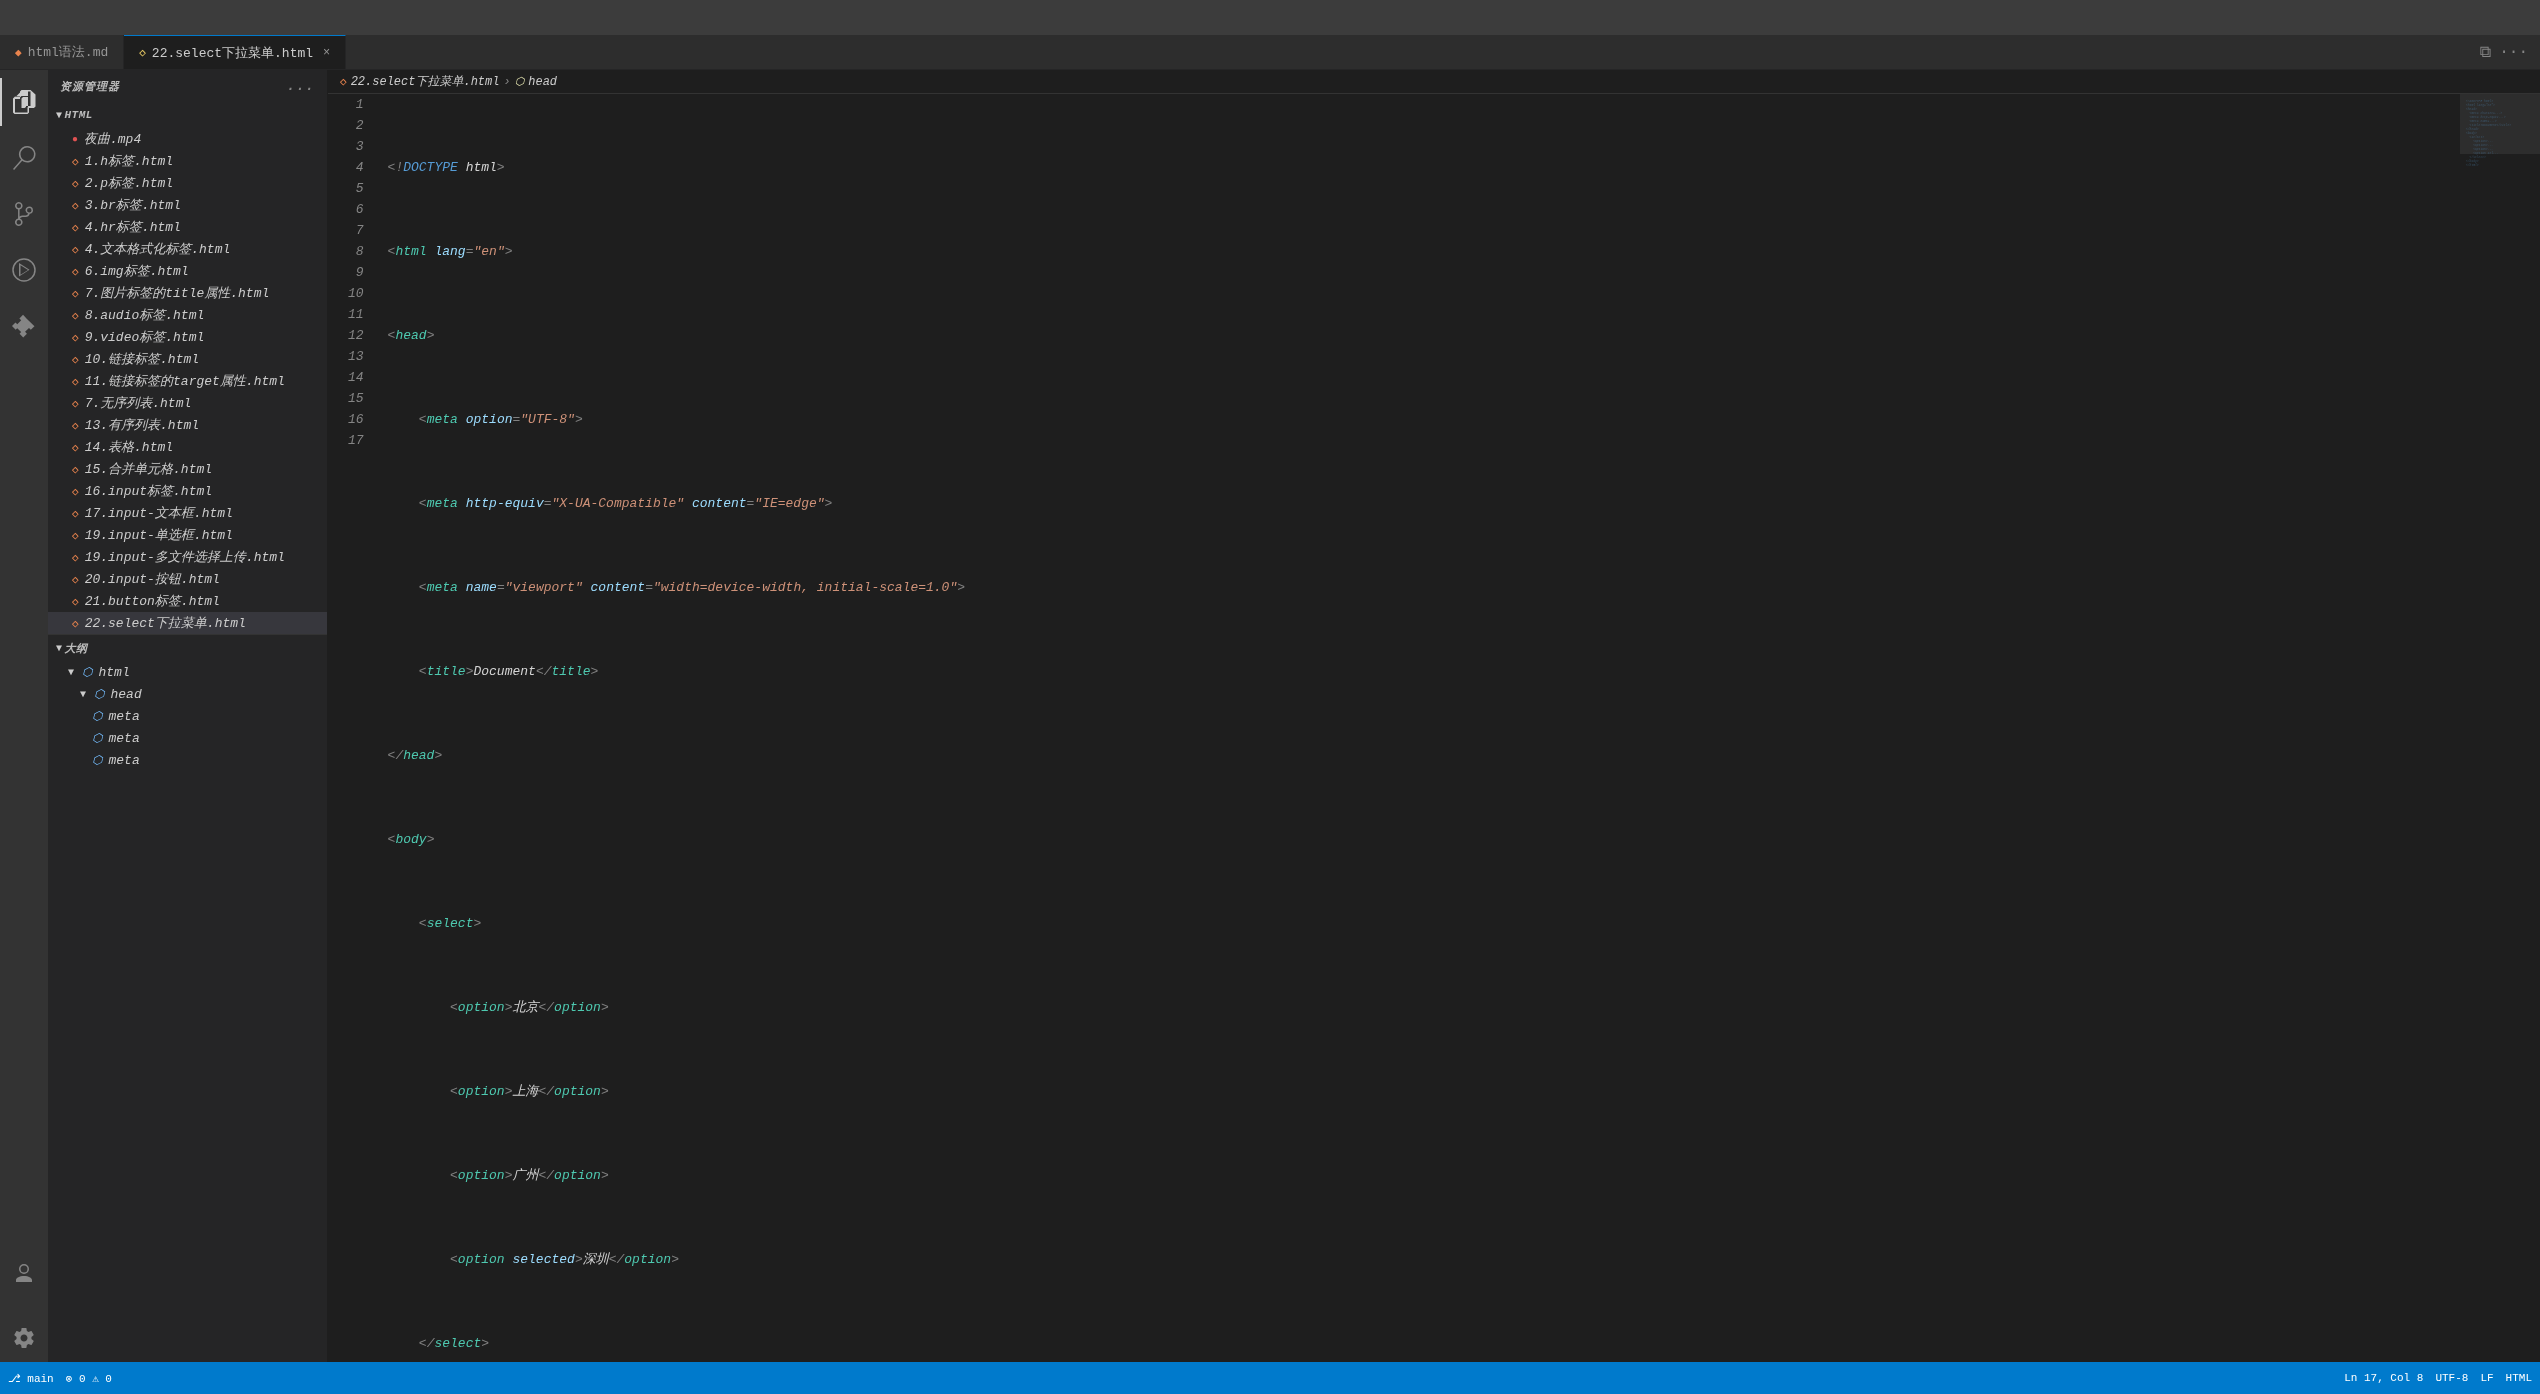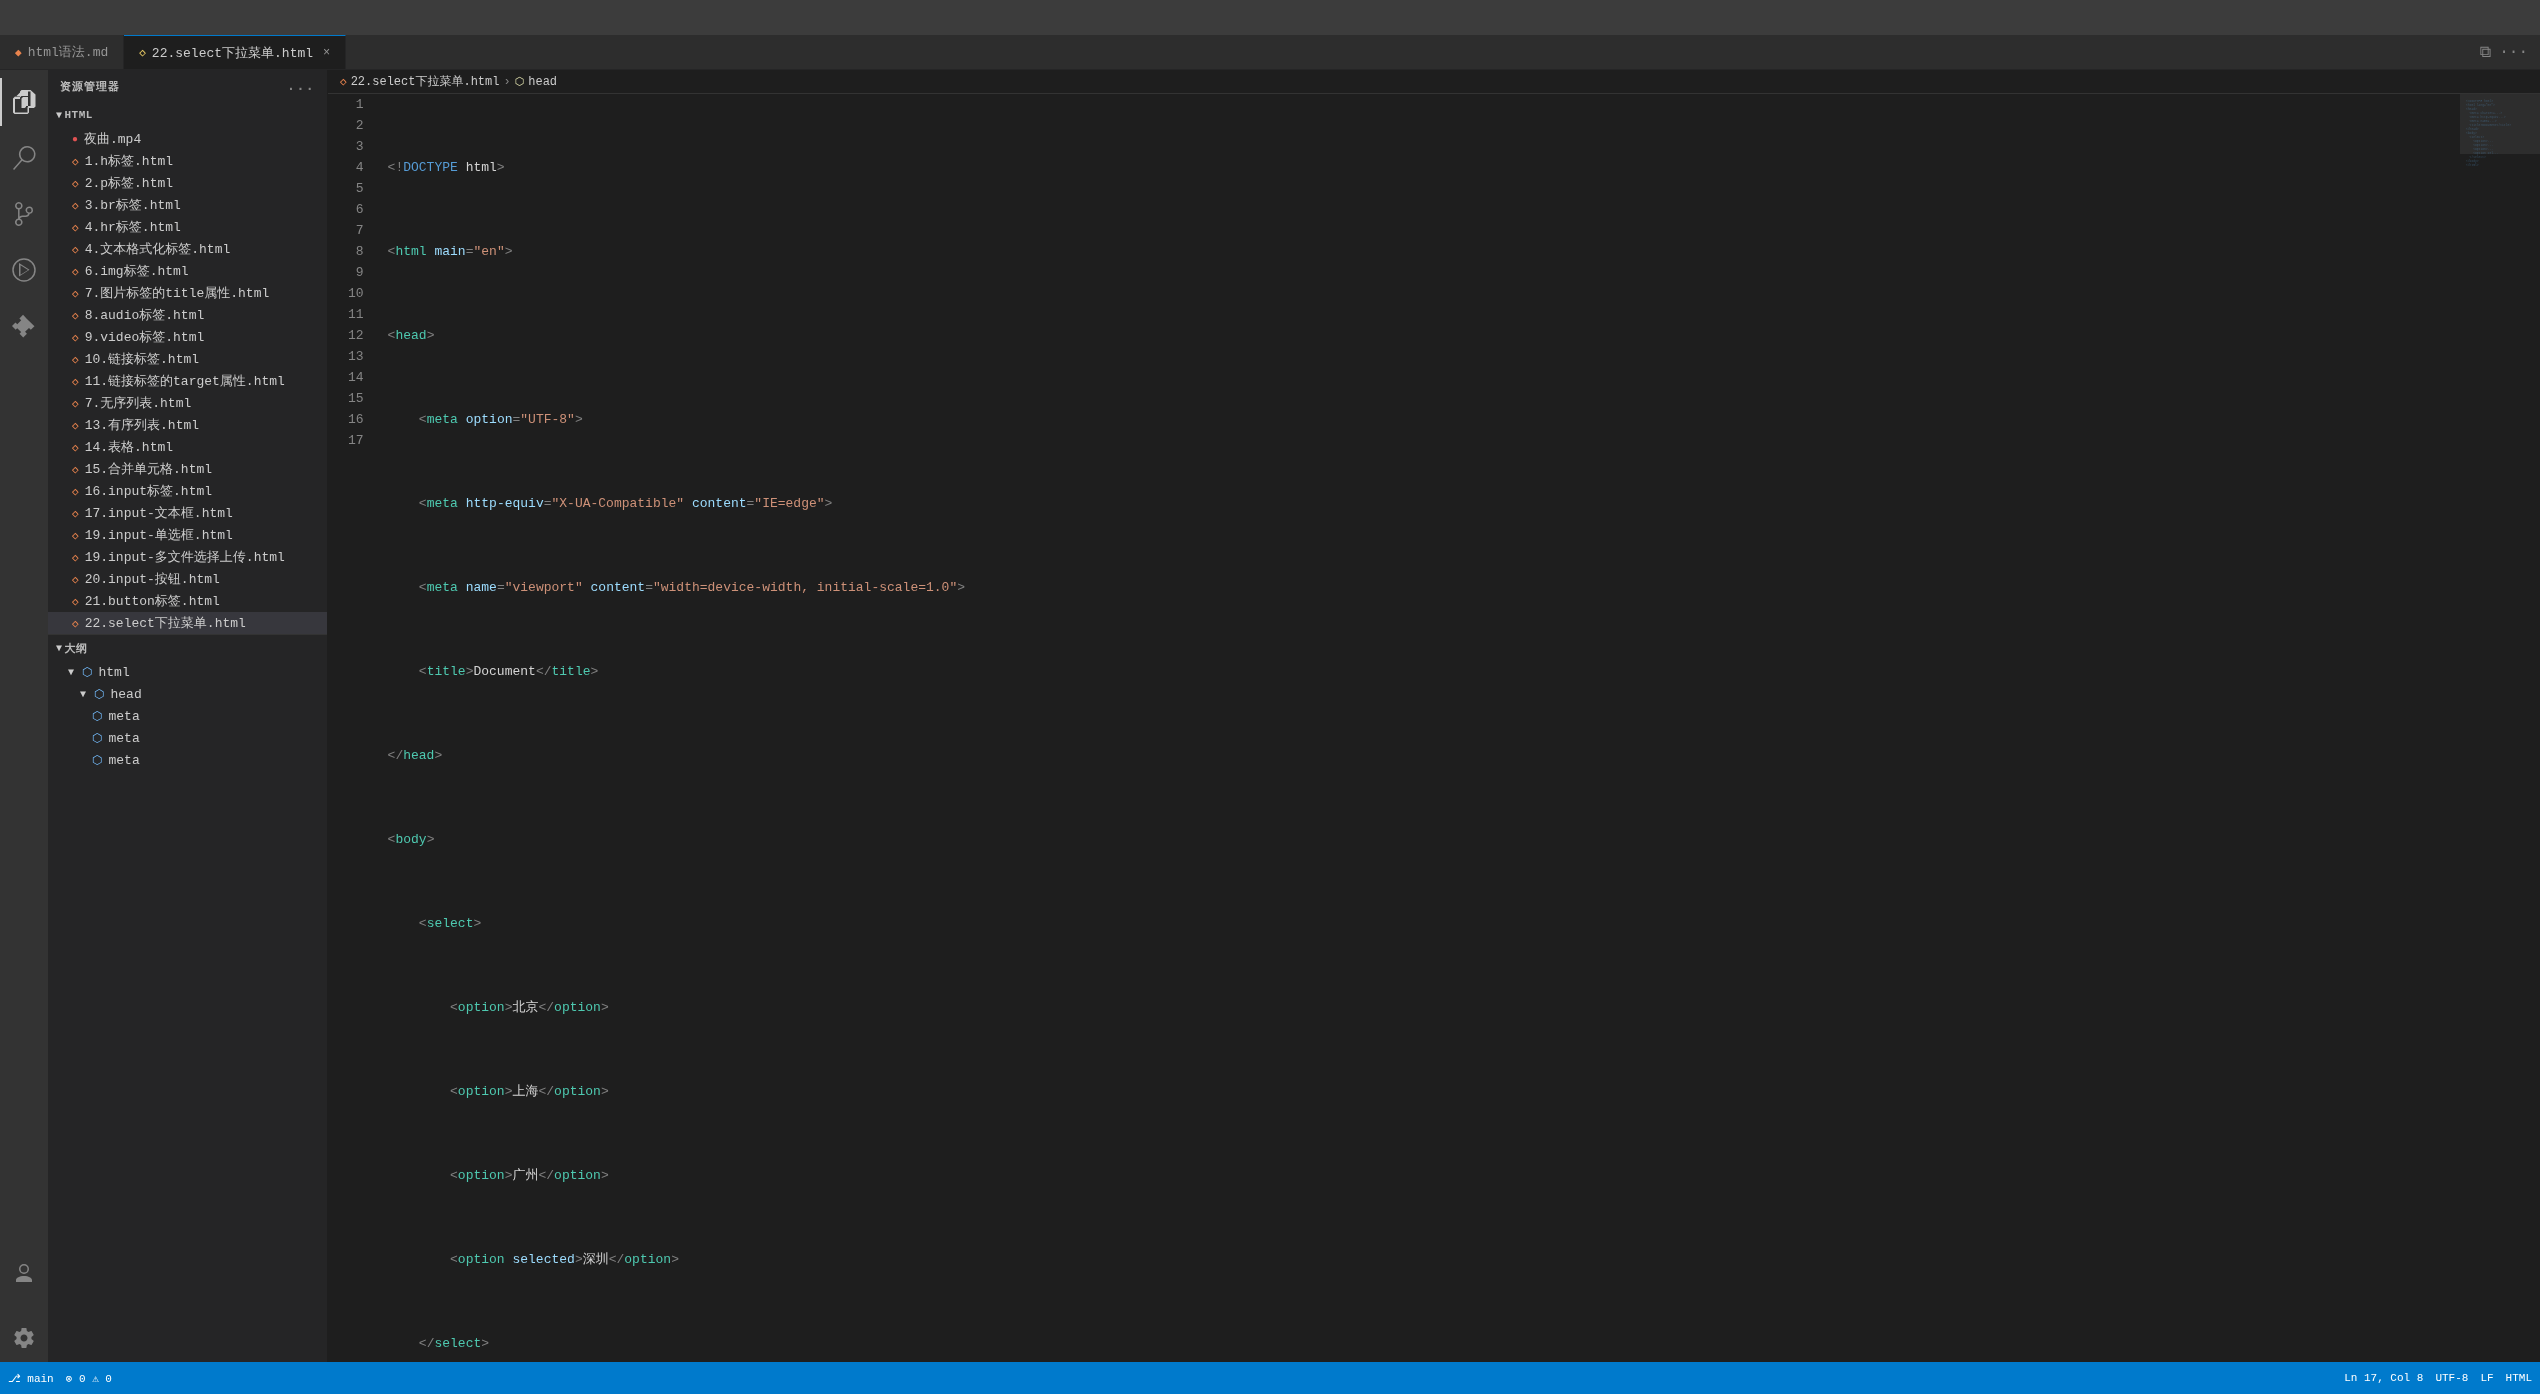--- a/index.html
+++ b/index.html
@@ -59,20 +59,21 @@
       color: #969696;
       cursor: pointer;
       margin-left: 4px;
     }
 
     
     .main-layout {
       display: flex;
       flex: 1;
       overflow: hidden;
+      font-style: italic;
     }
 
     
     .activity-bar {
       width: 48px;
       background: #333333;
       display: flex;
       flex-direction: column;
       align-items: center;
       padding-top: 8px;
@@ -539,21 +540,21 @@
         <div class="line-number">17</div>
       </div>
 
       <div class="code-content">
         
         <div class="code-line">
           <span class="punct">&lt;!</span><span class="kw">DOCTYPE</span><span class="text-white"> html</span><span class="punct">&gt;</span>
         </div>
         
         <div class="code-line">
-          <span class="punct">&lt;</span><span class="tag">html</span><span class="text-white"> </span><span class="attr">main</span><span class="punct">=</span><span class="str">"en"</span><span class="punct">&gt;</span>
+          <span class="punct">&lt;</span><span class="tag">html</span><span class="text-white"> </span><span class="attr">lang</span><span class="punct">=</span><span class="str">"en"</span><span class="punct">&gt;</span>
         </div>
         
         <div class="code-line">
           <span class="punct">&lt;</span><span class="tag">head</span><span class="punct">&gt;</span>
         </div>
         
         <div class="code-line">
           <span style="white-space:pre">    </span><span class="punct">&lt;</span><span class="tag">meta</span><span class="text-white"> </span><span class="attr">option</span><span class="punct">=</span><span class="str">"UTF-8"</span><span class="punct">&gt;</span>
         </div>
         

